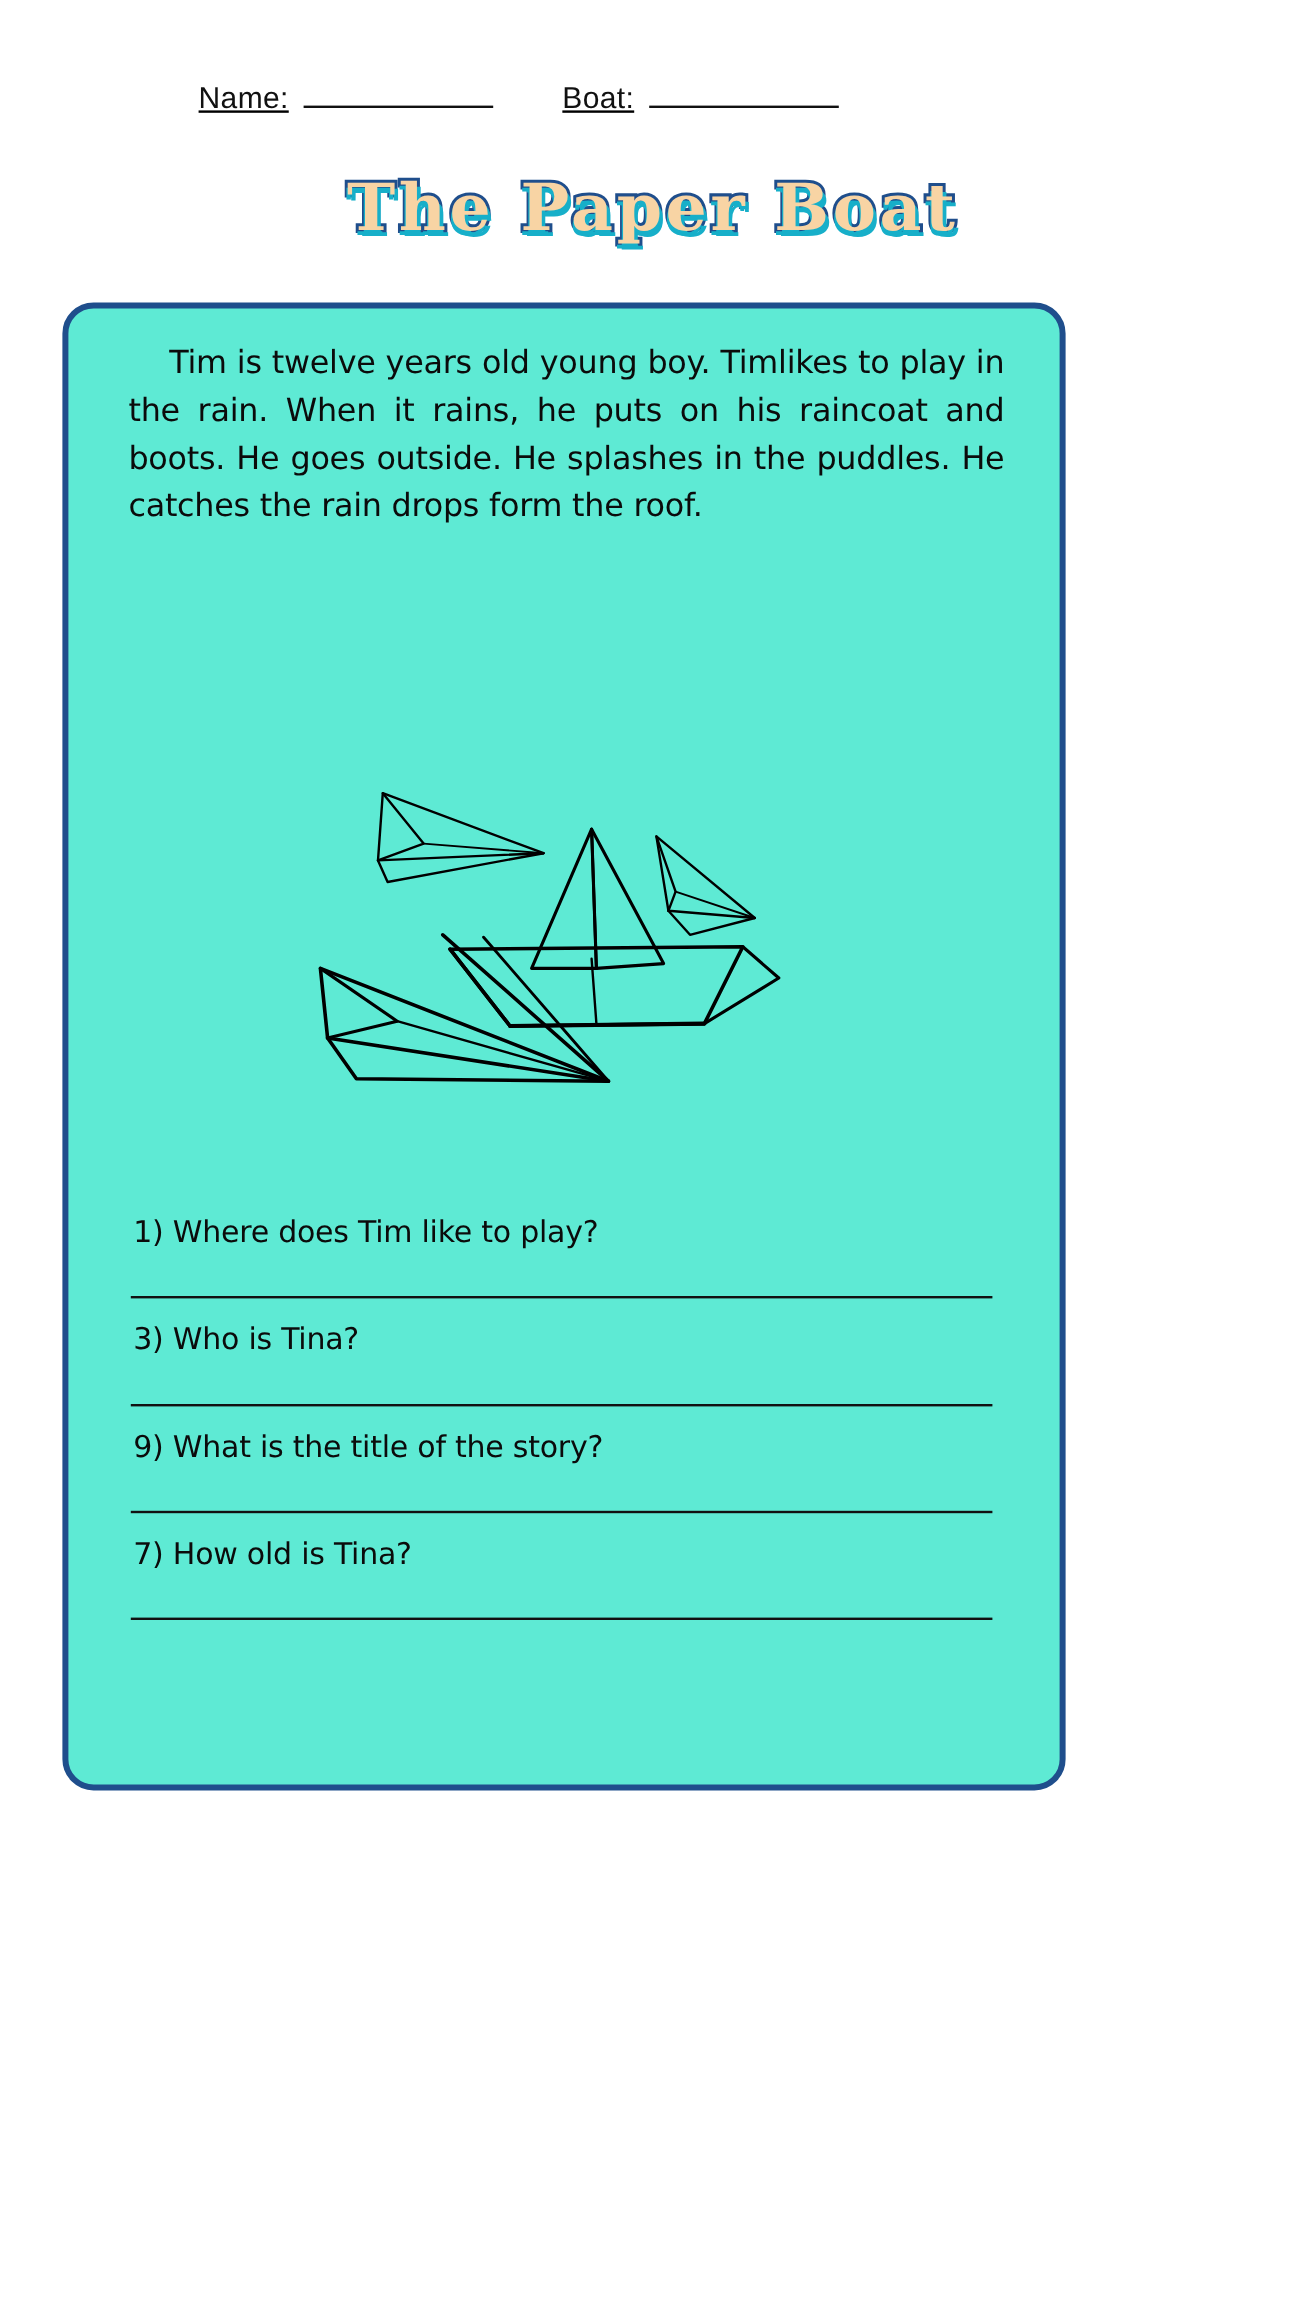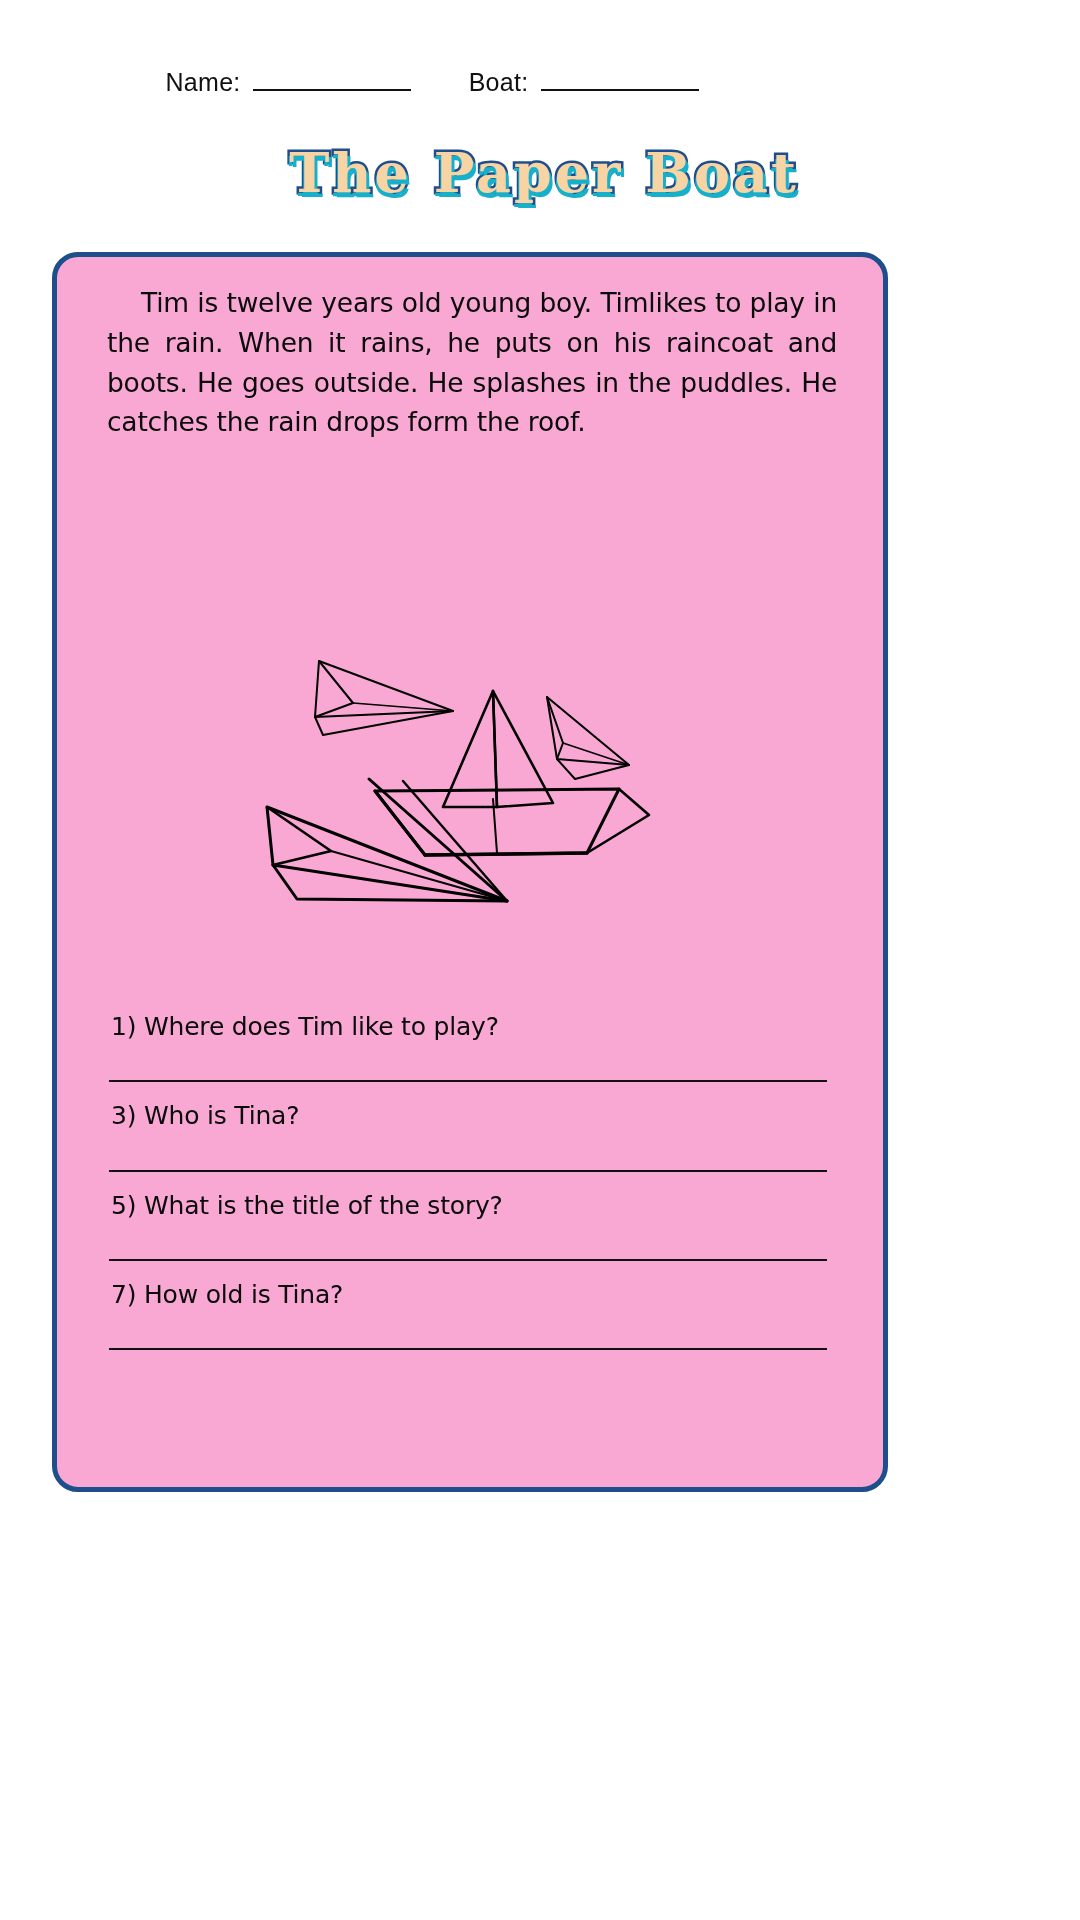--- a/index.html
+++ b/index.html
@@ -20,20 +20,21 @@
   
   .header-row {
     position: absolute;
     top: 68px;
     left: 0;
     width: 864px;
     display: flex;
     justify-content: center;
     align-items: baseline;
     gap: 58px;
+    text-decoration: underline;
   }
   .field-group {
     display: flex;
     align-items: baseline;
     gap: 12px;
   }
   .field-label {
     font-size: 25px;
     letter-spacing: 0.3px;
     color: #111;
@@ -73,21 +74,21 @@
   
   .sheet-box {
     position: absolute;
     left: 52px;
     top: 252px;
     width: 836px;
     height: 1240px;
     border: 5px solid #1F4E8C;
     border-radius: 26px;
     box-sizing: border-box;
-    background: #f9a8d4;
+    background: #5eead4;
   }
 
   .passage {
     position: absolute;
     left: 50px;
     top: 26px;
     width: 730px;
   }
   .passage p {
     margin: 0 0 32px 0;
@@ -208,21 +209,21 @@
       <div class="answer-rule"></div>
     </div>
 
 
     <div class="q-item">
       <div class="q-text">3) Who is Tina?</div>
       <div class="answer-rule"></div>
     </div>
 
     <div class="q-item">
-      <div class="q-text">5) What is the title of the story?</div>
+      <div class="q-text">9) What is the title of the story?</div>
       <div class="answer-rule"></div>
     </div>
 
     <div class="q-item">
       <div class="q-text">7) How old is Tina?</div>
       <div class="answer-rule"></div>
     </div>
 
   </div>
 </div>

